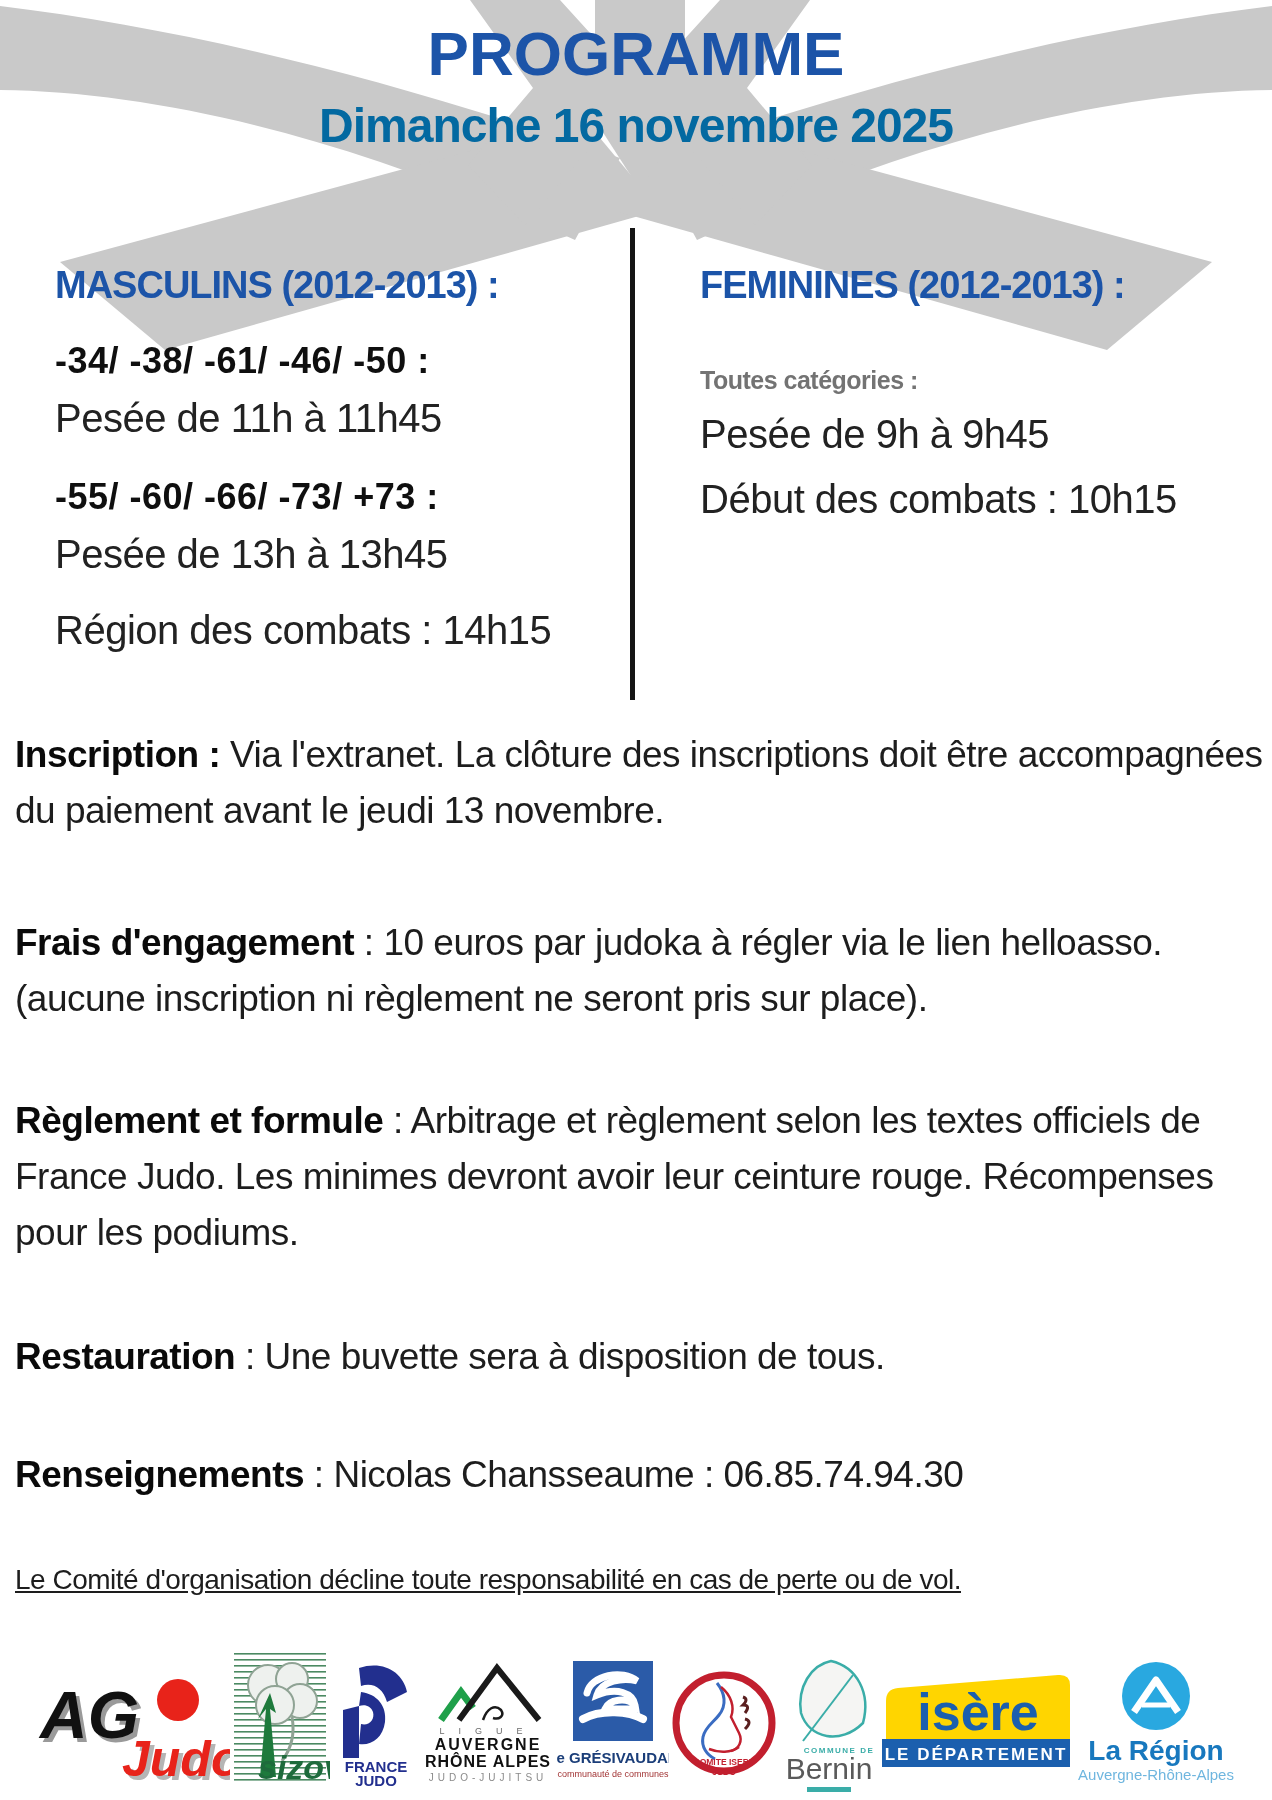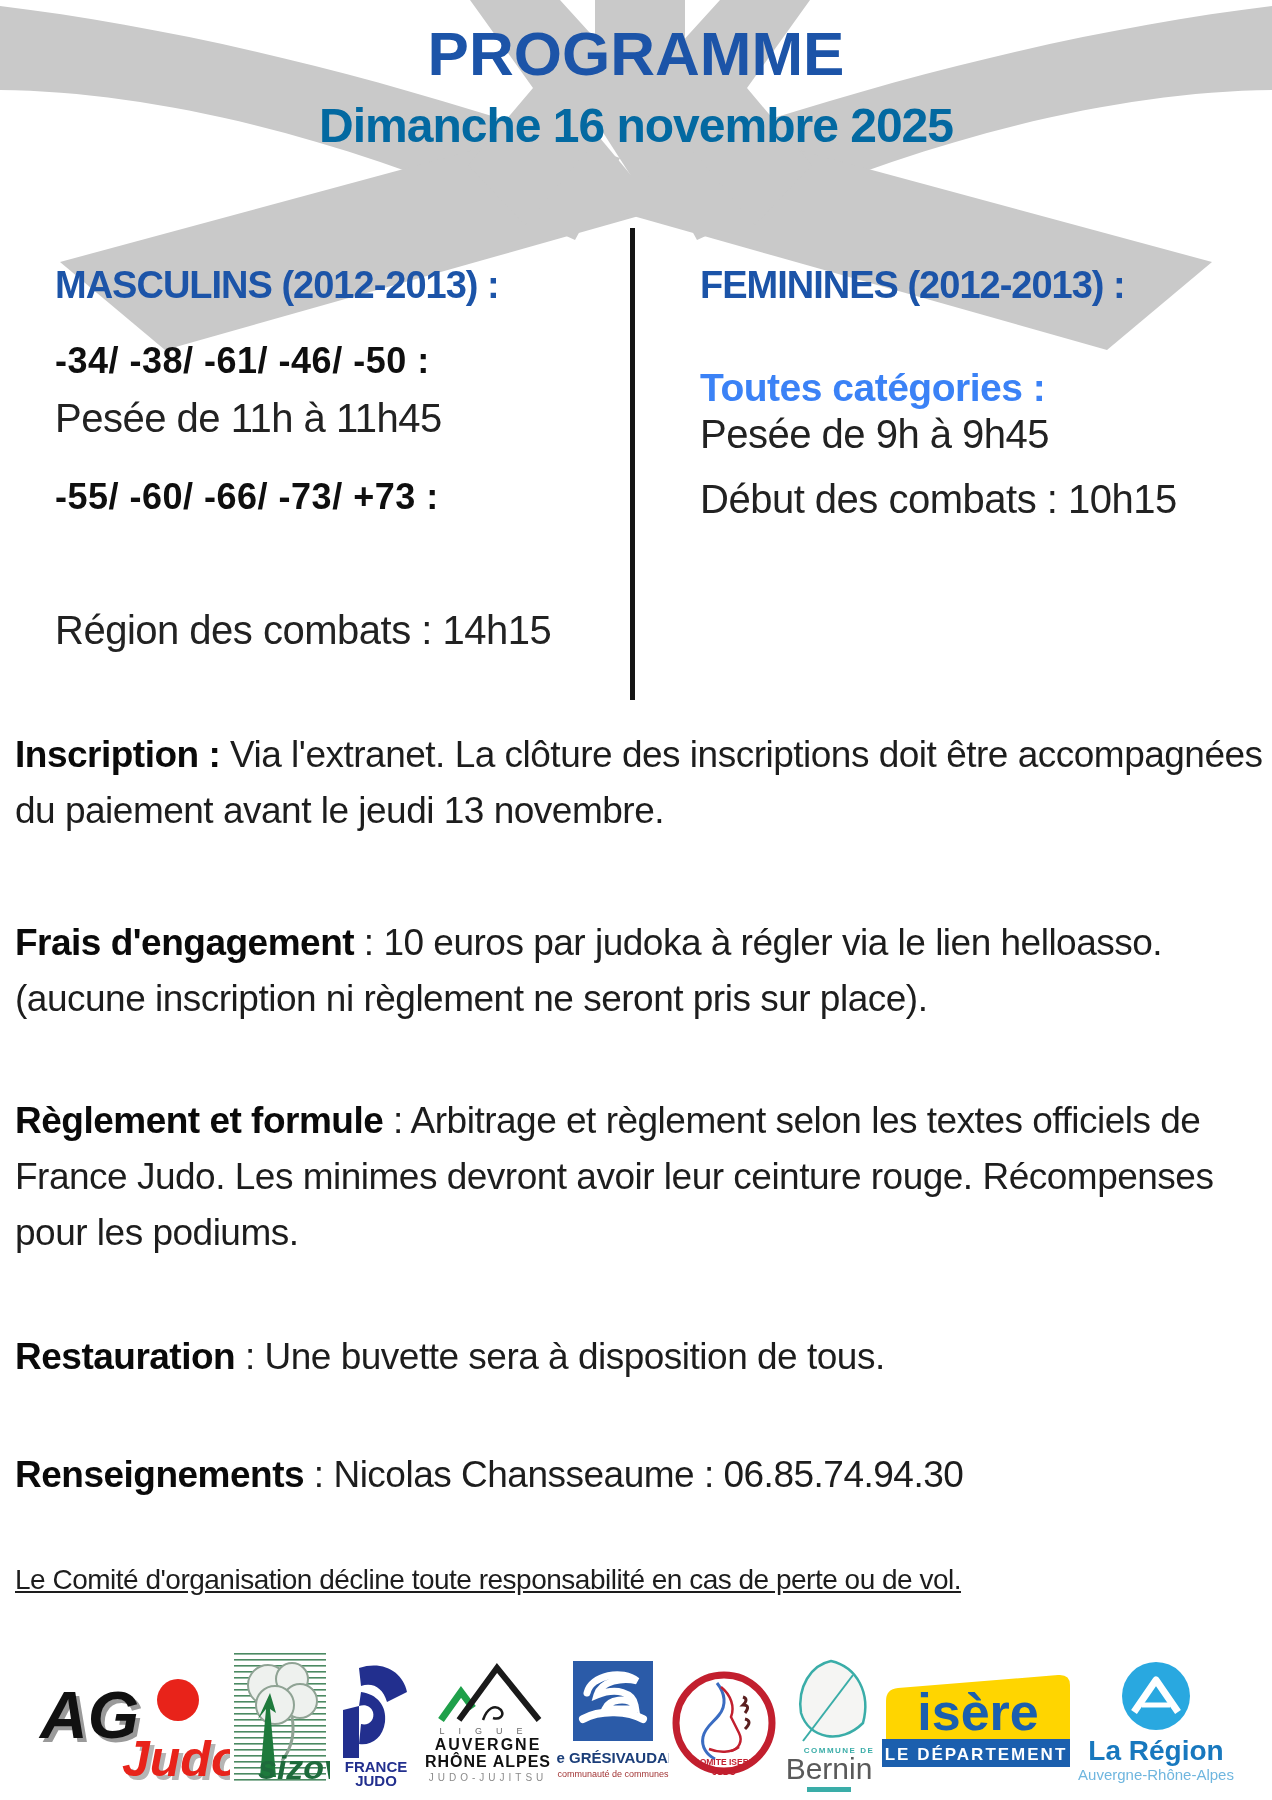--- a/index.html
+++ b/index.html
@@ -17,21 +17,21 @@
     font-size:48px;font-weight:700;color:#0369a1;z-index:2;letter-spacing:-1px;
   }
   .divider{
     position:absolute;left:630px;top:228px;width:5px;height:472px;
     background:#141414;z-index:2;
   }
   .col{position:absolute;z-index:2;}
   .col-heading{font-size:38px;font-weight:700;color:#1c54a8;letter-spacing:-1px;white-space:nowrap;}
   .weights{font-size:36px;font-weight:700;color:#0f0f0f;letter-spacing:0.5px;white-space:nowrap;}
   .lite{font-size:40px;font-weight:400;color:#222222;letter-spacing:-0.5px;white-space:nowrap;}
-  .subhead{font-size:39px;font-weight:700;color:#3b82f6;letter-spacing:-0.5px;white-space:nowrap;}
+  .subhead{font-size:25px;font-weight:700;color:#737373;letter-spacing:-0.5px;white-space:nowrap;}
   .para{
     position:absolute;left:15px;width:1248px;z-index:2;
     font-size:37px;line-height:56px;font-weight:400;color:#1d1d1d;letter-spacing:-0.5px;
   }
   .para .plabel{font-weight:700;color:#0a0a0a;}
   .footnote{font-size:28px;text-decoration:underline;}
   .logo-row{
     position:absolute;left:0;top:1645px;width:1272px;height:155px;z-index:2;
     display:flex;align-items:center;justify-content:space-between;
     padding:0 30px;box-sizing:border-box;
@@ -60,20 +60,21 @@
   <div class="event-date">Dimanche 16 novembre 2025</div>
 
   <div class="divider"></div>
 
   <div class="col" style="left:55px;top:264px;">
     <span class="col-heading">MASCULINS (2012-2013) :</span>
   </div>
   <div class="col weights" style="left:55px;top:340px;">-34/ -38/ -61/ -46/ -50 :</div>
   <div class="col lite" style="left:55px;top:396px;">Pesée de 11h à 11h45</div>
   <div class="col weights" style="left:55px;top:476px;">-55/ -60/ -66/ -73/ +73 :</div>
+  <div class="col lite" style="left:55px;top:532px;">Pesée de 13h à 13h45</div>
   <div class="col lite" style="left:55px;top:608px;">Région des combats : 14h15</div>
 
   <div class="col" style="left:700px;top:264px;">
     <span class="col-heading">FEMININES (2012-2013) :</span>
   </div>
   <div class="col subhead" style="left:700px;top:366px;">Toutes catégories :</div>
   <div class="col lite" style="left:700px;top:412px;">Pesée de 9h à 9h45</div>
   <div class="col lite" style="left:700px;top:477px;">Début des combats : 10h15</div>
 
   <p class="para" style="top:690px;"><span class="plabel">Inscription :</span><span> Via l'extranet. La clôture des inscriptions doit être accompagnées du paiement avant le jeudi 13 novembre.</span></p>

